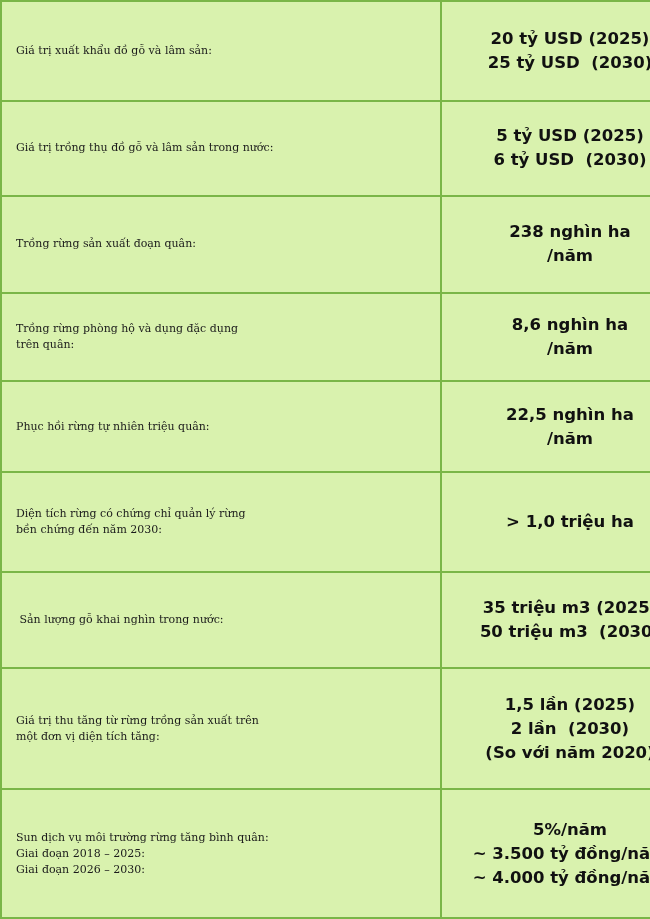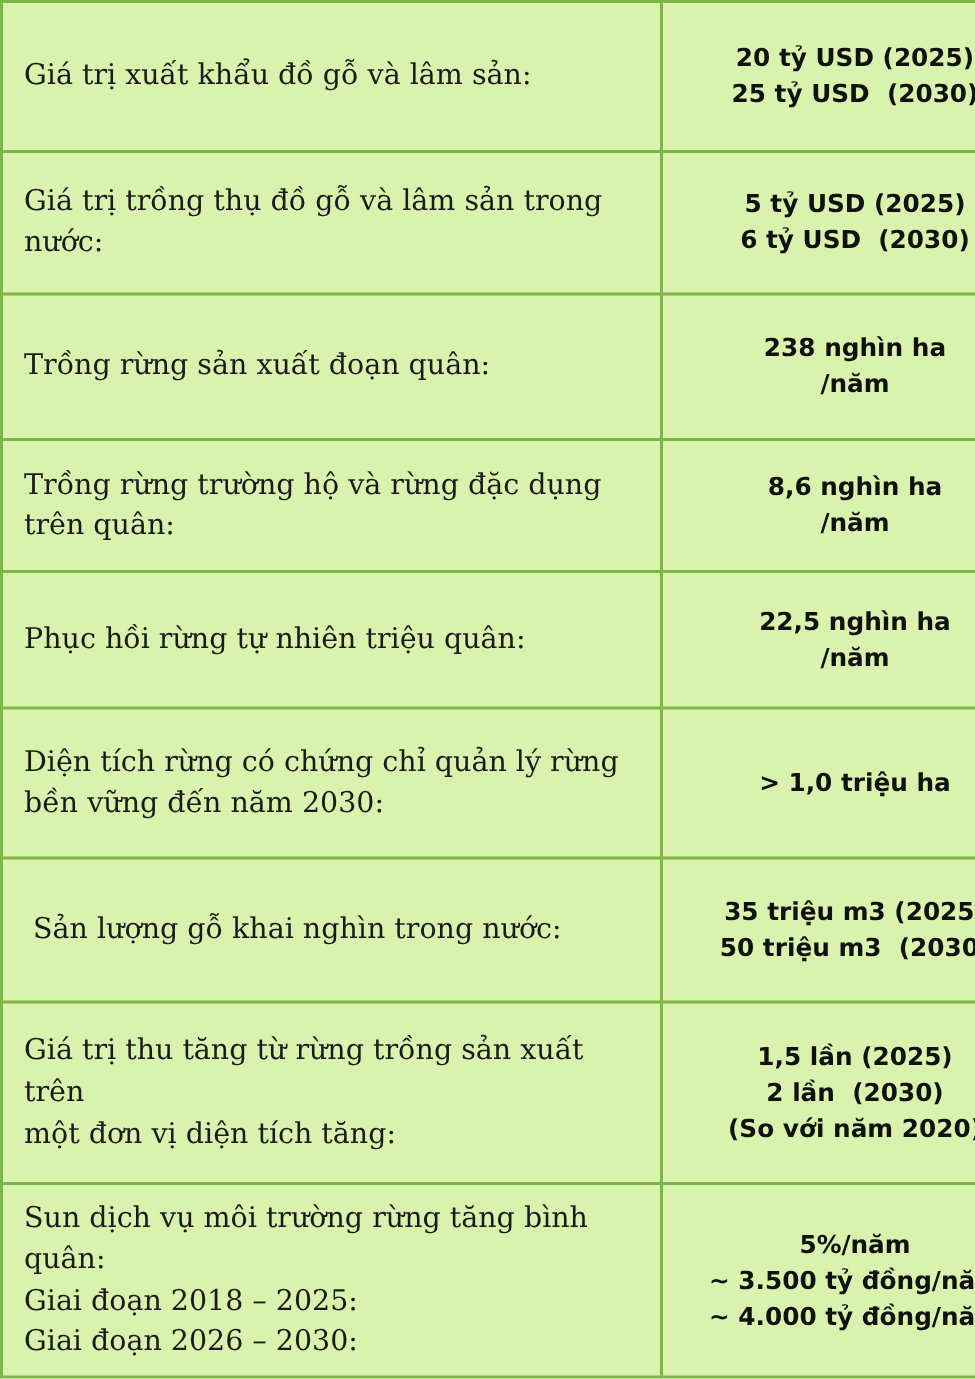--- a/index.html
+++ b/index.html
@@ -23,21 +23,21 @@
   .table td {
     border: 2px solid #7ab648;
     background: #d9f2ae;
     padding: 0;
     vertical-align: middle;
   }
   td.label-cell {
     width: 410px;
     padding: 6px 14px 6px 14px;
     font-family: "DejaVu Serif", serif;
-    font-size: 19px;
+    font-size: 11px;
     color: #1b1b1b;
     line-height: 1.45;
     text-align: left;
   }
   td.value-cell {
     width: 240px;
     padding: 6px 8px;
     font-family: "DejaVu Sans", sans-serif;
     font-weight: bold;
     font-size: 16.5px;
@@ -84,21 +84,21 @@
         <span class="line">Trồng rừng sản xuất đoạn quân:</span>
       </td>
       <td class="value-cell">
         <span class="line">238 nghìn ha</span>
         <span class="line">/năm</span>
       </td>
     </tr>
 
     <tr style="height:87px;">
       <td class="label-cell">
-        <span class="line">Trồng rừng trường hộ và rừng đặc dụng</span>
+        <span class="line">Trồng rừng phòng hộ và dụng đặc dụng</span>
         <span class="line">trên quân:</span>
       </td>
       <td class="value-cell">
         <span class="line">8,6 nghìn ha</span>
         <span class="line">/năm</span>
       </td>
     </tr>
 
     <tr style="height:89px;">
       <td class="label-cell">
@@ -106,21 +106,21 @@
       </td>
       <td class="value-cell">
         <span class="line">22,5 nghìn ha</span>
         <span class="line">/năm</span>
       </td>
     </tr>
 
     <tr style="height:98px;">
       <td class="label-cell">
         <span class="line">Diện tích rừng có chứng chỉ quản lý rừng</span>
-        <span class="line">bền vững đến năm 2030:</span>
+        <span class="line">bền chứng đến năm 2030:</span>
       </td>
       <td class="value-cell">
         <span class="line">&gt; 1,0 triệu ha</span>
       </td>
     </tr>
 
     <tr style="height:94px;">
       <td class="label-cell">
         <span class="line"> Sản lượng gỗ khai nghìn trong nước:</span>
       </td>

